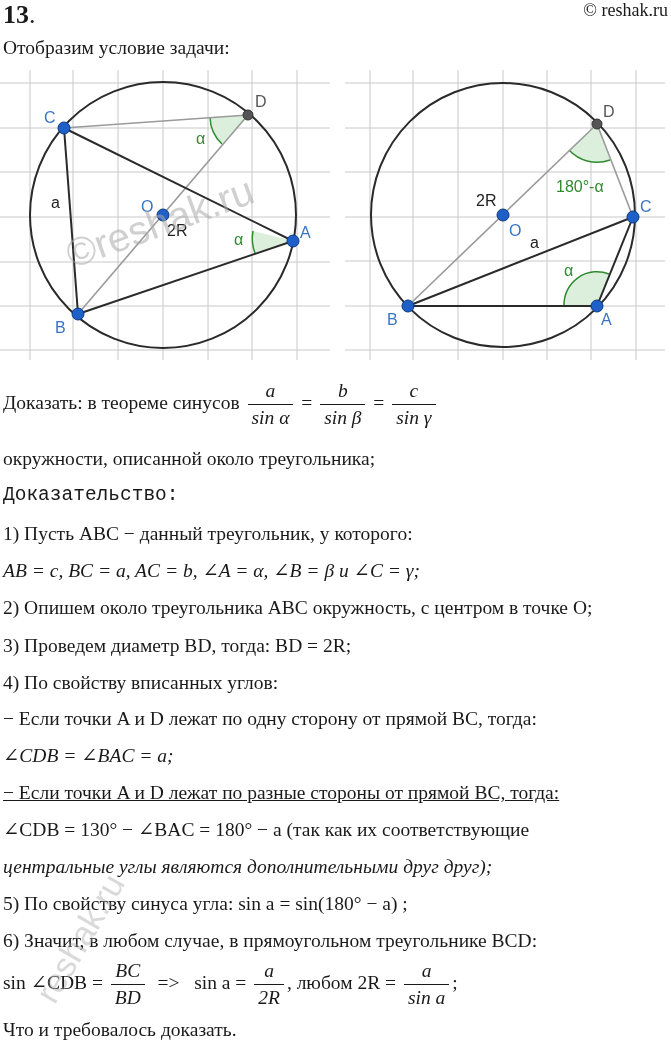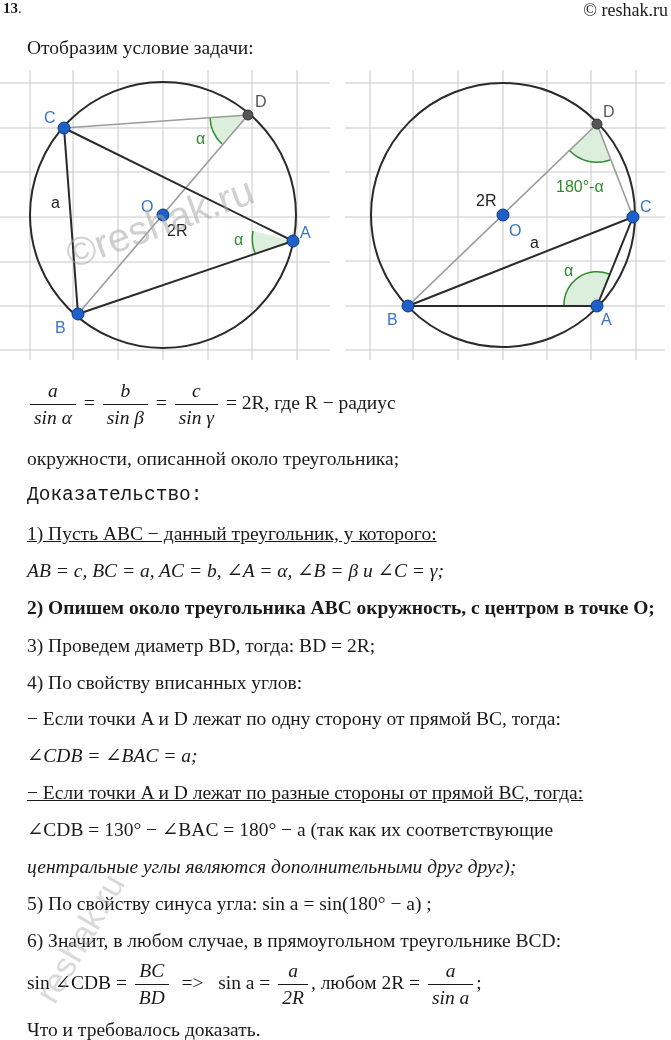--- a/index.html
+++ b/index.html
@@ -1,20 +1,20 @@
 <!DOCTYPE html>
 <html><head>
 <meta charset="utf-8">
 <style>
   html, body { margin: 0; padding: 0; background: #ffffff; }
   body { width: 671px; height: 1040px; position: relative; overflow: hidden;
          font-family: "Liberation Serif", "DejaVu Serif", serif; color: #1a1a1a; }
-  .hdr-num { position: absolute; left: 3px; top: 0px; font-size: 15px; font-weight: bold; }
+  .hdr-num { position: absolute; left: 3px; top: 0px; font-size: 26px; font-weight: bold; }
   .hdr-copy { position: absolute; right: 3px; top: 0px; font-size: 18px; }
-  .line { position: absolute; left: 3px; font-size: 19.5px; white-space: nowrap; line-height: 24px; margin-left: 24px; }
+  .line { position: absolute; left: 3px; font-size: 19.5px; white-space: nowrap; line-height: 24px; }
   .m { font-style: italic; text-align: center; }
   .frac { display: inline-block; vertical-align: middle; text-align: center; margin: 0 3px; }
   .frac .num { display: block; padding: 0 4px 2px; border-bottom: 1.3px solid #1a1a1a; line-height: 22px; }
   .frac .den { display: block; padding: 2px 4px 0; line-height: 22px; }
   svg.fig { position: absolute; top: 70px; }
   .wm { position: absolute; font-family: "Liberation Sans", sans-serif; color: rgba(150,150,150,0.45); pointer-events: none; }
 </style>
 </head>
 <body>
 
@@ -109,33 +109,33 @@
     <text x="530" y="248" fill="#222">a</text>
     <text x="476" y="206" fill="#222">2R</text>
     <text x="556" y="192" fill="#2e8b2e">180°-α</text>
     <text x="564" y="276" fill="#2e8b2e">α</text>
   </g>
 </svg>
 
 <div class="wm" style="left:60px; top:235px; font-size:40px; transform:rotate(-20deg); transform-origin:left top; color:rgba(170,170,170,0.55);">©reshak.ru</div>
 
 <div class="line" style="top:375px; line-height:56px;">
+  <span>Доказать:  в теореме синусов</span>
   <span class="frac m"><span class="num">a</span><span class="den">sin α</span></span>
   <span>=</span>
   <span class="frac m"><span class="num">b</span><span class="den">sin β</span></span>
   <span>=</span>
   <span class="frac m"><span class="num">c</span><span class="den">sin γ</span></span>
-  <span>= 2R, где R − радиус</span>
 </div>
 <div class="line" style="top:447px;">окружности, описанной около треугольника;</div>
 
 <div class="line" style="top:483px;font-family:Liberation Mono, monospace;">Доказательство:</div>
-<div class="line" style="top:522px;text-decoration:underline;">1) Пусть ABC − данный треугольник, у которого:</div>
+<div class="line" style="top:522px;">1) Пусть ABC − данный треугольник, у которого:</div>
 <div class="line m" style="top:559px;">AB = c,  BC = a,  AC = b,  ∠A = α,  ∠B = β  и  ∠C = γ;</div>
-<div class="line" style="top:596px;font-weight:bold;">2) Опишем около треугольника ABC окружность, с центром в точке O;</div>
+<div class="line" style="top:596px;">2) Опишем около треугольника ABC окружность, с центром в точке O;</div>
 <div class="line" style="top:634px;">3) Проведем диаметр BD, тогда:  BD = 2R;</div>
 <div class="line" style="top:671px;">4) По свойству вписанных углов:</div>
 <div class="line" style="top:707px;">−  Если точки A и D лежат по одну сторону от прямой BC, тогда:</div>
 <div class="line m" style="top:744px;">∠CDB = ∠BAC = a;</div>
 <div class="line" style="top:781px;text-decoration:underline;">− Если точки A и D лежат по разные стороны от прямой BC, тогда:</div>
 <div class="line" style="top:818px;">∠CDB = 130° − ∠BAC = 180° − a (так как их соответствующие</div>
 <div class="line" style="top:855px;font-style:italic;">центральные углы являются дополнительными друг друг);</div>
 <div class="line" style="top:892px;">5) По свойству синуса угла:  sin a = sin(180° − a) ;</div>
 <div class="line" style="top:929px;">6) Значит, в любом случае, в прямоугольном треугольнике BCD:</div>
 

